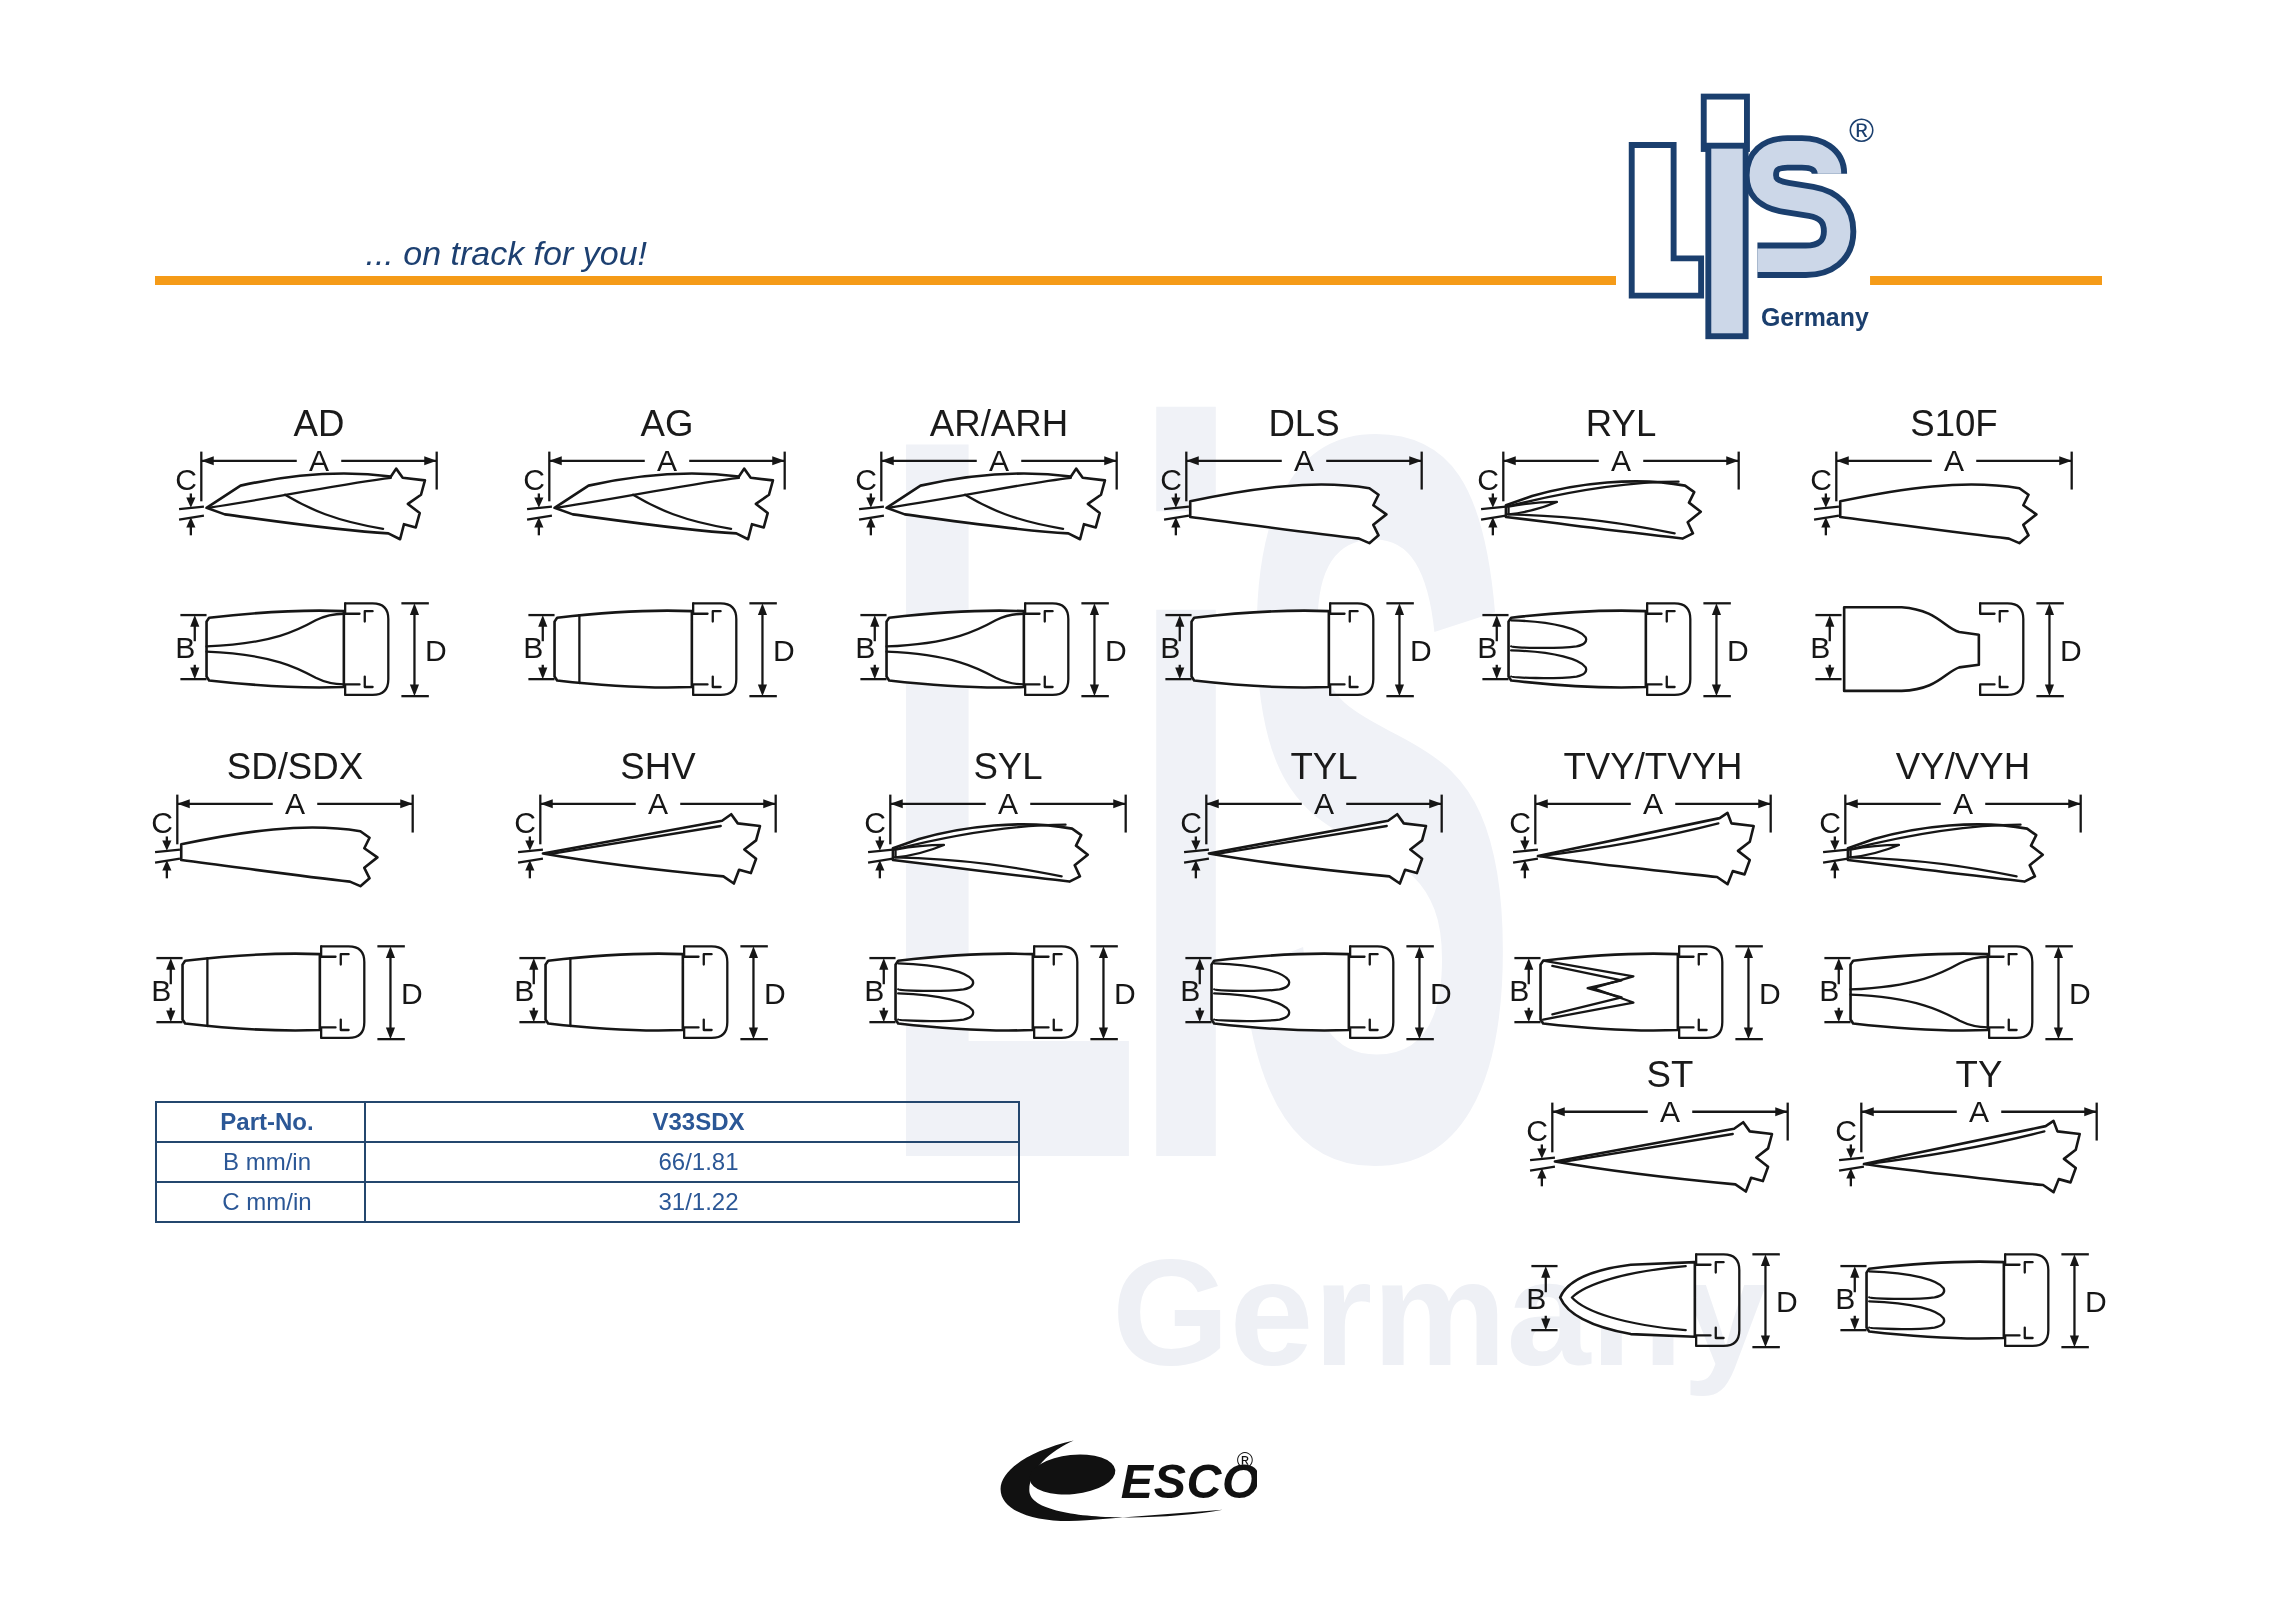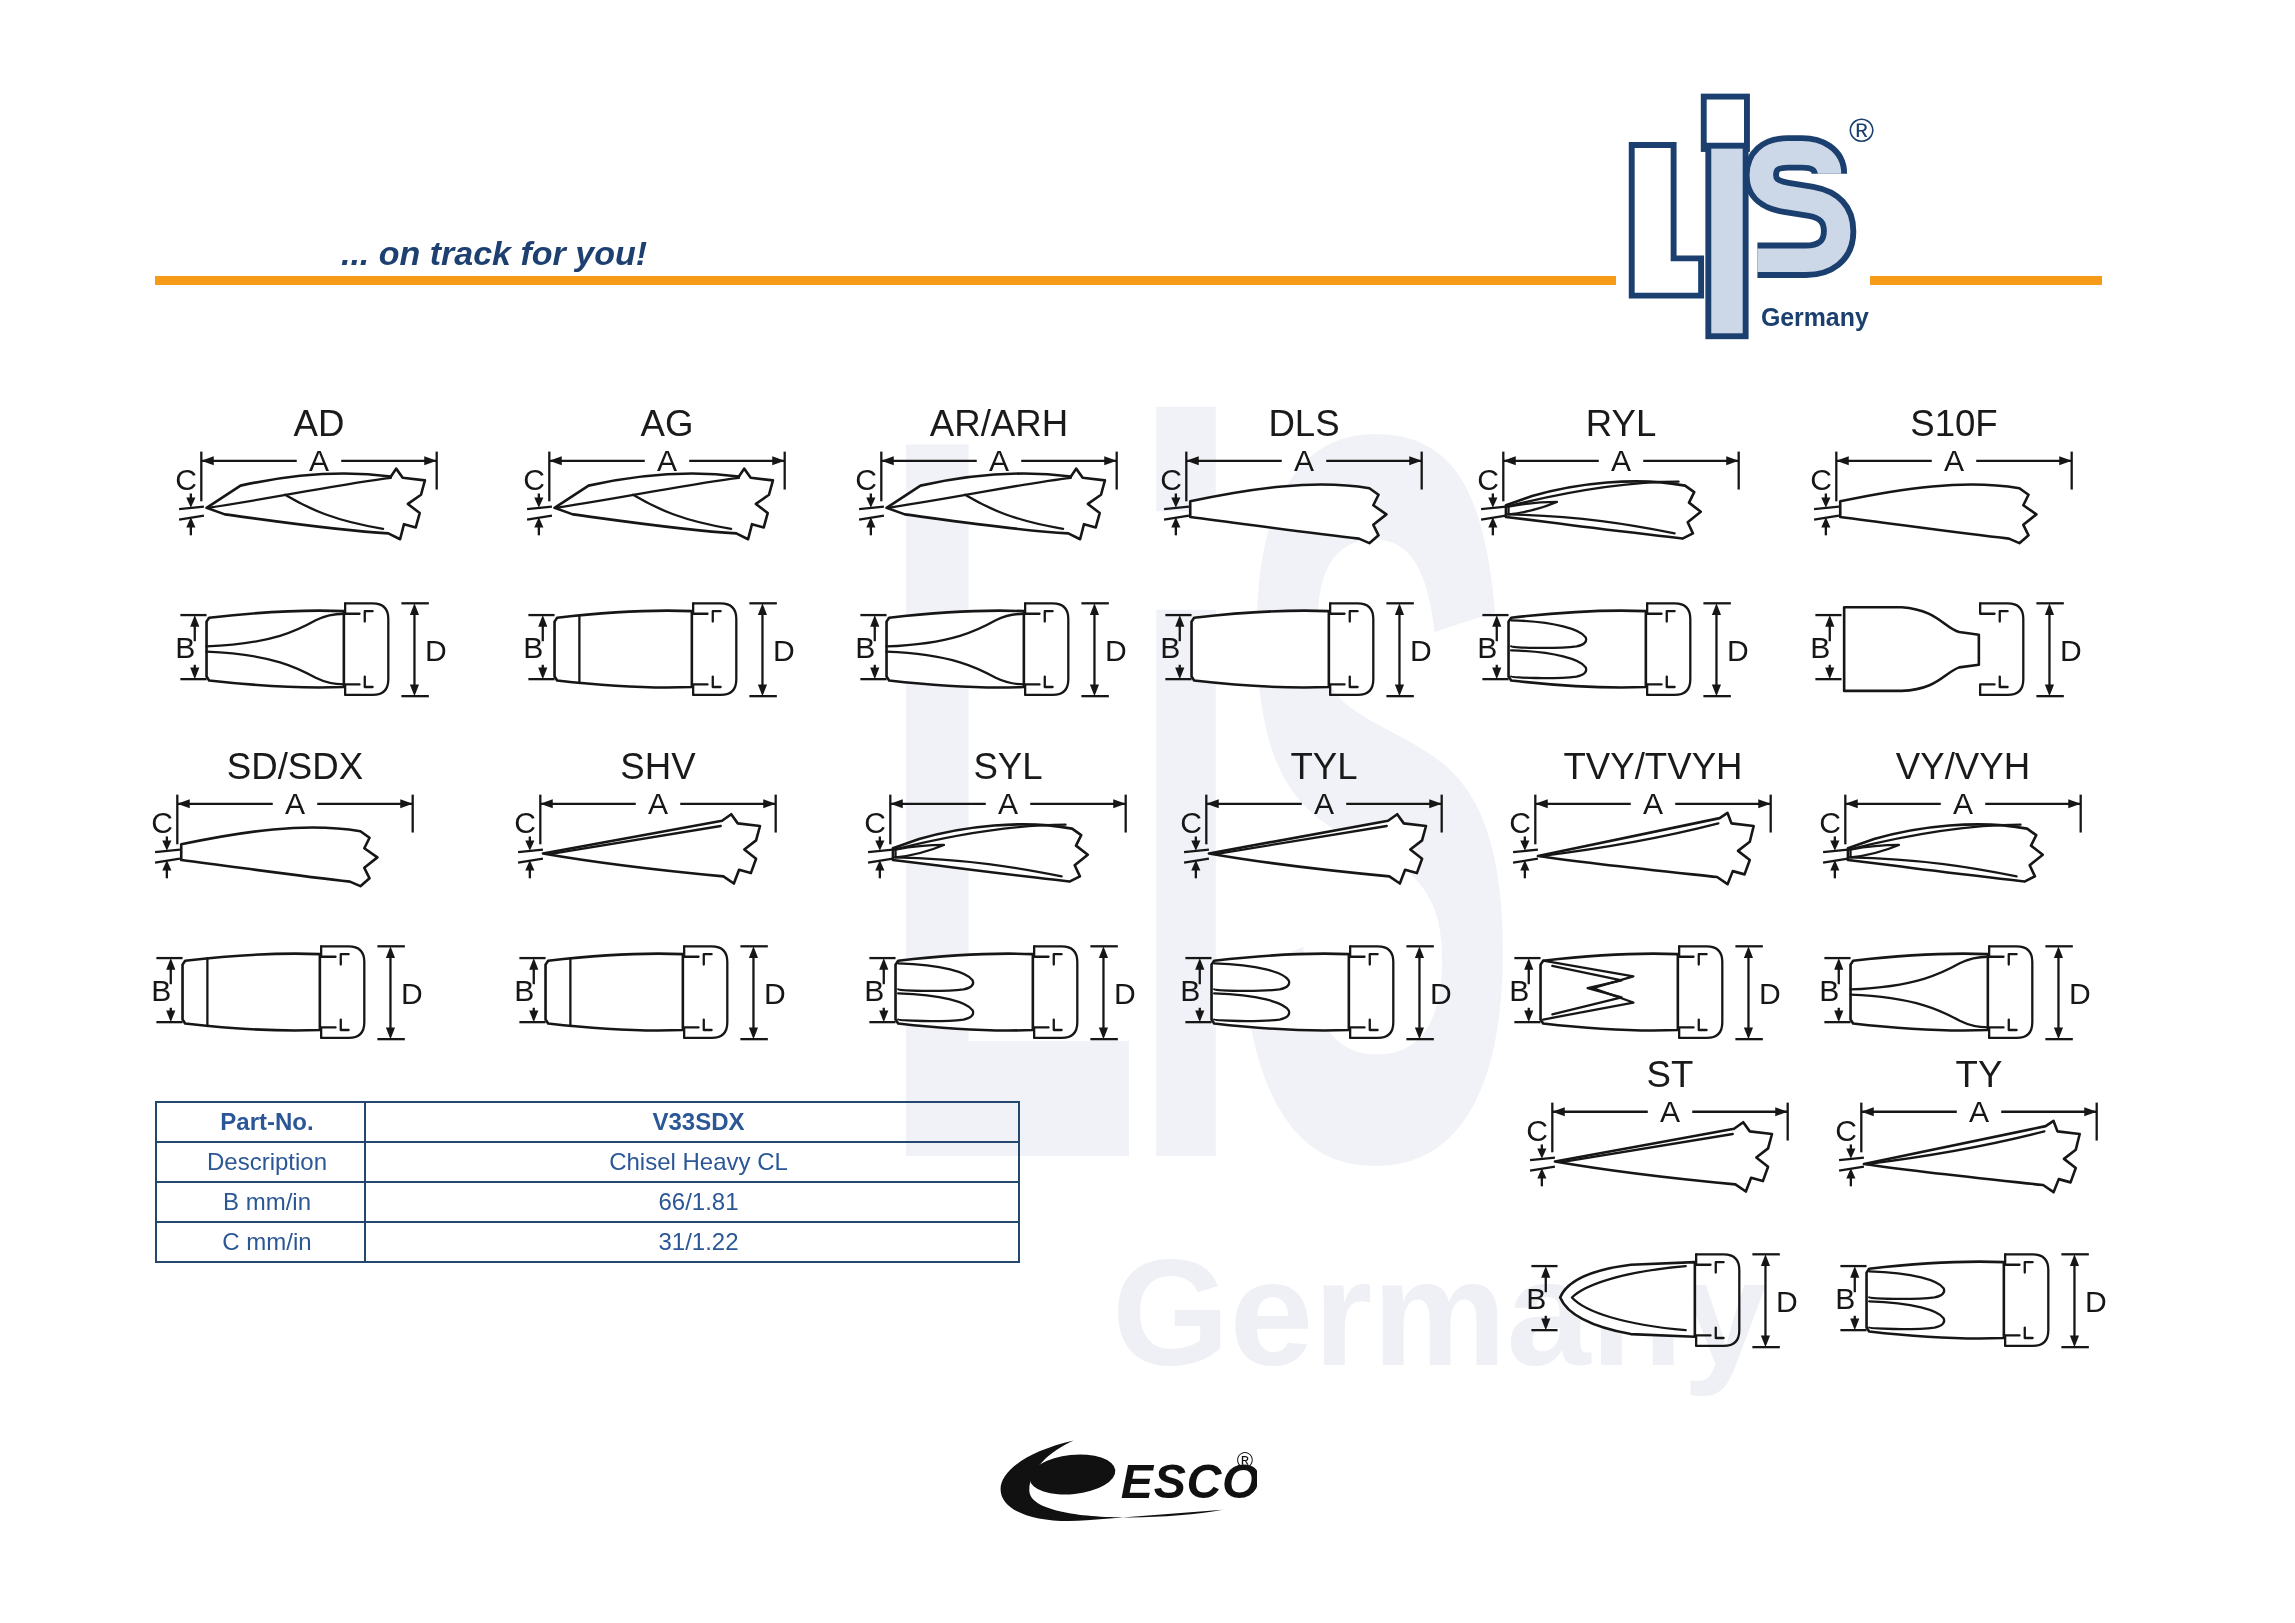--- a/index.html
+++ b/index.html
@@ -6,21 +6,21 @@
   .page{position:relative;width:2295px;height:1623px;background:#ffffff;overflow:hidden;
         font-family:"Liberation Sans",sans-serif;}
   
   .wm-lis{position:absolute;left:877px;top:281px;z-index:0;font-size:1034px;line-height:1;
           font-weight:bold;color:#f0f2f7;letter-spacing:-39px;
           transform:scaleX(0.42);transform-origin:left top;white-space:nowrap;}
   .wm-germany{position:absolute;left:1112px;top:1237px;z-index:0;font-size:151px;line-height:1;
           font-weight:bold;color:#eef0f5;white-space:nowrap;}
   
   .tagline{position:absolute;left:222px;top:234px;width:425px;z-index:2;text-align:right;
-           font-style:italic;font-weight:700;font-size:34px;color:#1d4071;}
+           font-style:italic;font-weight:400;font-size:34px;color:#1d4071;}
   .orange-rule{position:absolute;left:155px;top:276px;width:1947px;height:8.5px;background:#F59B18;z-index:1;}
   .lis-logo{position:absolute;left:1616px;top:90px;z-index:3;}
   
   .cell{position:absolute;overflow:visible;z-index:2;}
   .dtitle{font-size:56px;fill:#1a1a1a;font-family:"Liberation Sans",sans-serif;}
   .dlab{font-size:46px;fill:#161616;font-family:"Liberation Sans",sans-serif;}
   .dl{stroke:#161616;stroke-width:3.5;fill:none;}
   .ah{fill:#161616;stroke:none;}
   .tooth{fill:#ffffff;stroke:#161616;stroke-width:4;stroke-linejoin:round;}
   .det{fill:none;stroke:#161616;stroke-width:3.5;stroke-linejoin:round;stroke-linecap:round;}
@@ -675,24 +675,20 @@
       </svg>
     </div>
 
   <table class="spec">
     <tbody id="spec-body">
         <tr class="hdr">
       <td class="c1"><span>Part-No.</span></td>
       <td><span>V33SDX</span></td>
     </tr>
         <tr class="">
-      <td class="c1"><span>Description</span></td>
-      <td><span>Chisel Heavy CL</span></td>
-    </tr>
-        <tr class="">
       <td class="c1"><span>B mm/in</span></td>
       <td><span>66/1.81</span></td>
     </tr>
         <tr class="">
       <td class="c1"><span>C mm/in</span></td>
       <td><span>31/1.22</span></td>
     </tr>
       </tbody>
   </table>
 

